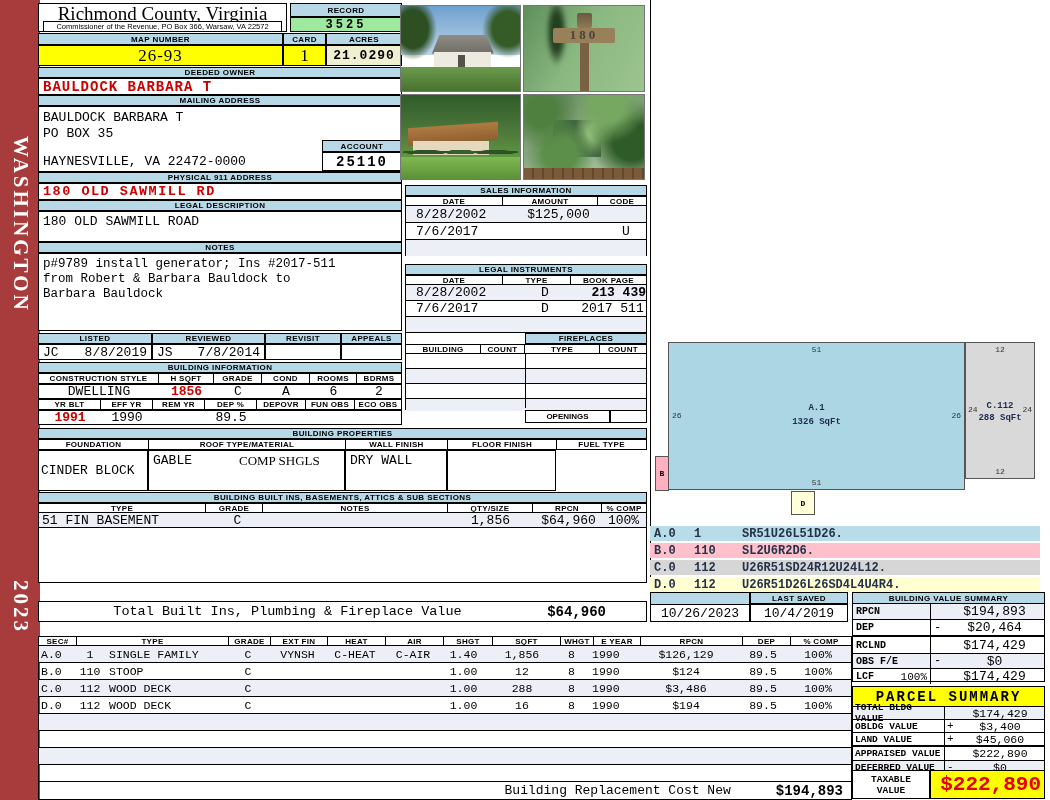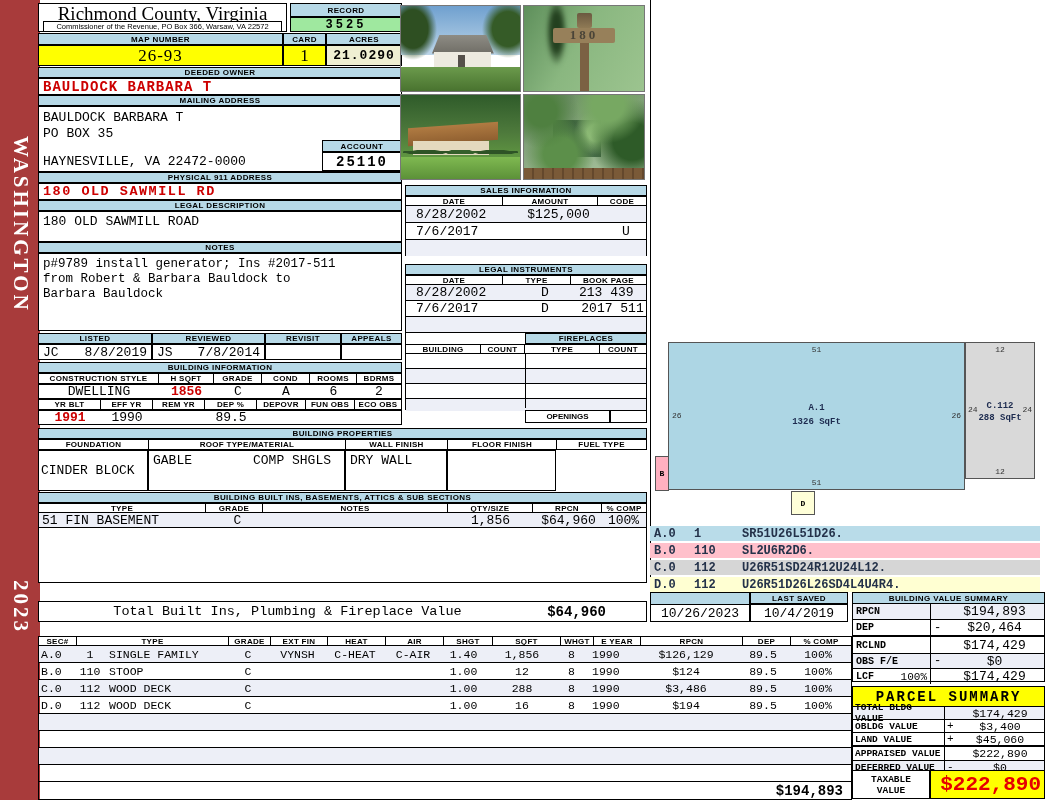--- a/index.html
+++ b/index.html
@@ -138,21 +138,21 @@
   <div class="a chrow" style="left:38px;top:439px;width:609px;height:11px;">
     <div class="chc" style="width:110px;">FOUNDATION</div>
     <div class="chc" style="width:197px;">ROOF TYPE/MATERIAL</div>
     <div class="chc" style="width:102px;">WALL FINISH</div>
     <div class="chc" style="width:109px;">FLOOR FINISH</div>
     <div class="chc" style="flex:1;">FUEL TYPE</div>
   </div>
   <div class="a bx" style="left:38px;top:450px;width:110px;height:41px;display:flex;align-items:center;font:13px 'Liberation Mono',monospace;padding-left:2px;">CINDER BLOCK</div>
   <div class="a bx" style="left:148px;top:450px;width:197px;height:41px;font:13px 'Liberation Mono',monospace;">
     <span class="a" style="left:4px;top:2px;">GABLE</span>
-    <span class="a" style="left:104px;top:2px;">COMP SHGLS</span>
+    <span class="a" style="left:90px;top:2px;font-family:Liberation Serif, serif;">COMP SHGLS</span>
   </div>
   <div class="a bx" style="left:345px;top:450px;width:102px;height:41px;font:13px 'Liberation Mono',monospace;">
     <span class="a" style="left:4px;top:2px;">DRY WALL</span>
   </div>
   <div class="a bx" style="left:447px;top:450px;width:109px;height:41px;"></div>
 
   <div class="a hd" style="left:38px;top:492px;width:609px;height:11px;">BUILDING BUILT INS, BASEMENTS, ATTICS &amp; SUB SECTIONS</div>
   <div class="a chrow" style="left:38px;top:503px;width:609px;height:10px;">
     <div class="chc" style="width:167px;">TYPE</div>
     <div class="chc" style="width:57px;">GRADE</div>
@@ -196,21 +196,21 @@
   <div class="a hd" style="left:405px;top:264px;width:242px;height:11px;">LEGAL INSTRUMENTS</div>
   <div class="a chrow" style="left:405px;top:275px;width:242px;height:10px;">
     <div class="chc" style="width:97px;">DATE</div>
     <div class="chc" style="width:68px;">TYPE</div>
     <div class="chc" style="flex:1;">BOOK PAGE</div>
   </div>
   <div class="a bx" style="left:405px;top:285px;width:242px;height:62px;border-top:none;">
     <div class="flex str" style="height:15px;border-bottom:1px solid #000;font:13px 'Liberation Mono',monospace;">
       <span style="width:95px;padding-left:10px;">8/28/2002</span>
       <span style="width:68px;text-align:center;">D</span>
-      <span style="flex:1;text-align:left;">213 439</span>
+      <span style="flex:1;text-align:right;font-weight:bold;">213 439</span>
     </div>
     <div class="flex" style="height:15px;border-bottom:1px solid #000;font:13px 'Liberation Mono',monospace;">
       <span style="width:95px;padding-left:10px;">7/6/2017</span>
       <span style="width:68px;text-align:center;">D</span>
       <span style="flex:1;text-align:center;">2017 511</span>
     </div>
     <div class="flex str" style="height:15px;border-bottom:1px solid #000;"></div>
     <div class="flex" style="height:15px;"></div>
   </div>
 
@@ -426,20 +426,21 @@
       <span class="num" style="width:102px;padding-right:8px;box-sizing:border-box;">$194</span>
       <span class="num" style="width:48px;padding-right:4px;box-sizing:border-box;">89.5</span>
       <span class="num" style="flex:1;padding-right:4px;">100%</span>
     </div>
     <div class="bsrow str"></div>
     <div class="bsrow"></div>
     <div class="bsrow str"></div>
     <div class="bsrow"></div>
 
     <div class="bsrow" style="border-bottom:none;justify-content:flex-end;">
+      <span style="font:13px 'Liberation Mono',monospace;margin-right:45px;">Building Replacement Cost New</span>
       <span class="b" style="font:bold 14px 'Liberation Mono',monospace;margin-right:8px;">$194,893</span>
     </div>
   </div>
 
   <div class="a" style="left:852px;top:686px;width:193px;height:21px;background:#FFFF00;border:1px solid #000;box-sizing:border-box;display:flex;align-items:center;justify-content:center;font:bold 14px 'Liberation Mono',monospace;letter-spacing:2px;">PARCEL SUMMARY</div>
   <div class="a bx" style="left:852px;top:707px;width:193px;height:63px;border-top:none;">
     <div class="flex str" style="height:12px;border-bottom:1px solid #000;">
       <span style="width:92px;border-right:1px solid #000;align-self:stretch;display:flex;align-items:center;padding-left:2px;font:bold 9.5px 'Liberation Mono',monospace;box-sizing:border-box;">TOTAL BLDG VALUE</span>
       <span style="width:12px;padding-left:2px;font:11px 'Liberation Mono',monospace;"></span>
       <span class="num" style="flex:1;padding-right:3px;font:11.5px 'Liberation Mono',monospace;">$174,429</span>

